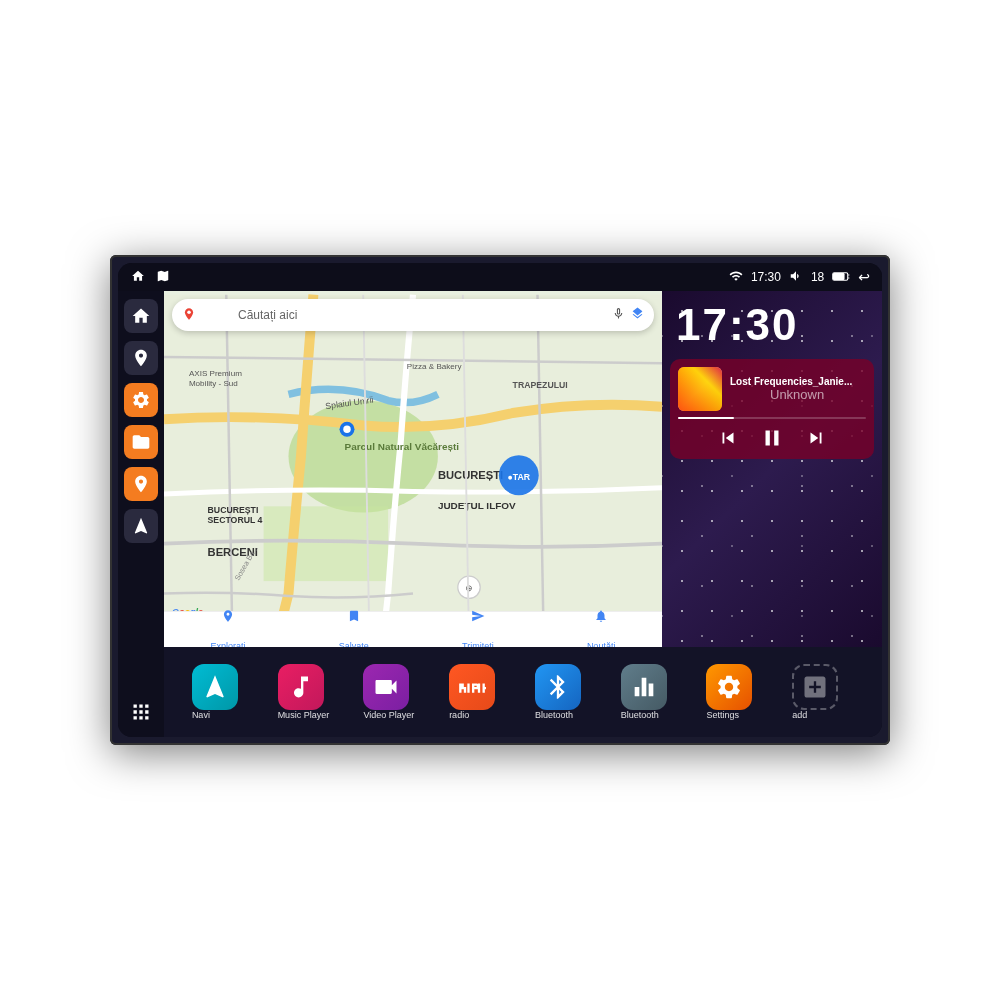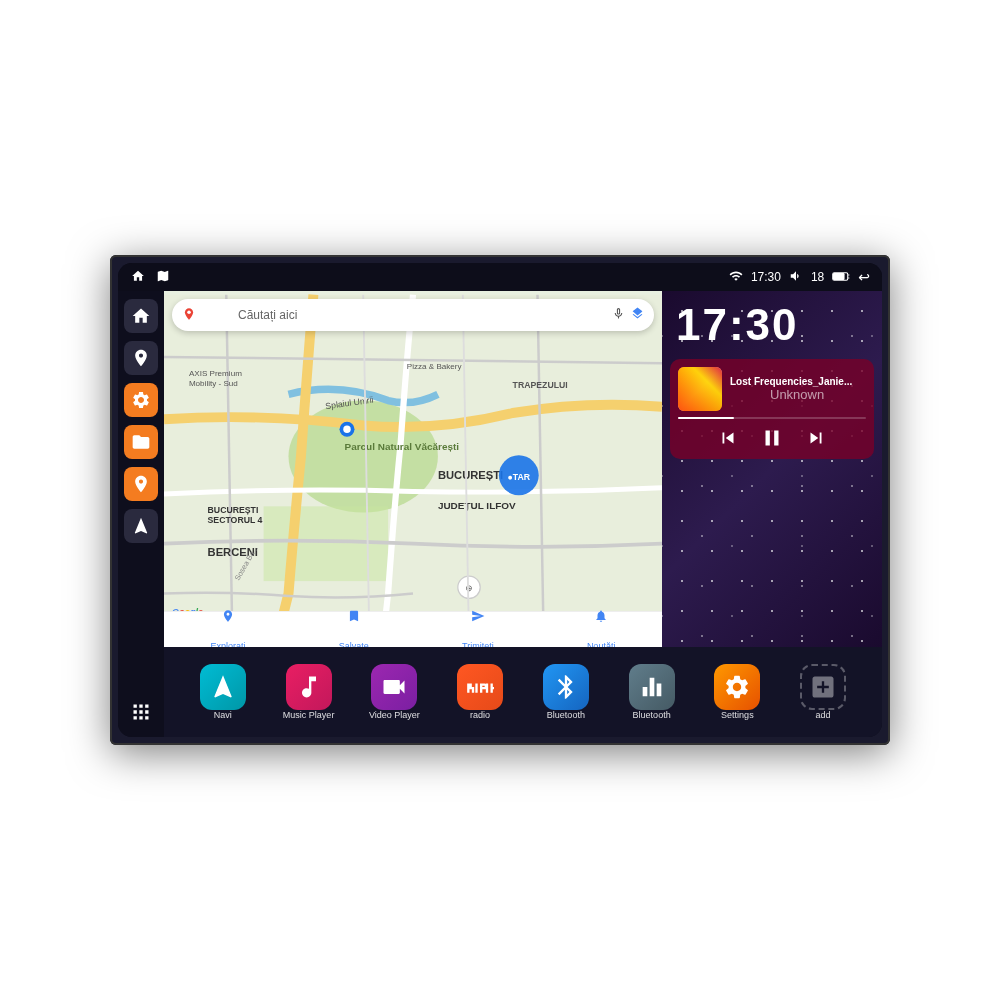--- a/index.html
+++ b/index.html
@@ -342,21 +342,21 @@
       display: flex;
       align-items: center;
       justify-content: space-around;
       padding: 6px 16px;
       flex-shrink: 0;
     }
 
     .app-item {
       display: flex;
       flex-direction: column;
-      align-items: center;
+      align-items: flex-start;
       gap: 0;
       cursor: pointer;
       width: 62px;
     }
 
     .app-icon {
       width: 46px;
       height: 46px;
       border-radius: 12px;
       display: flex;

